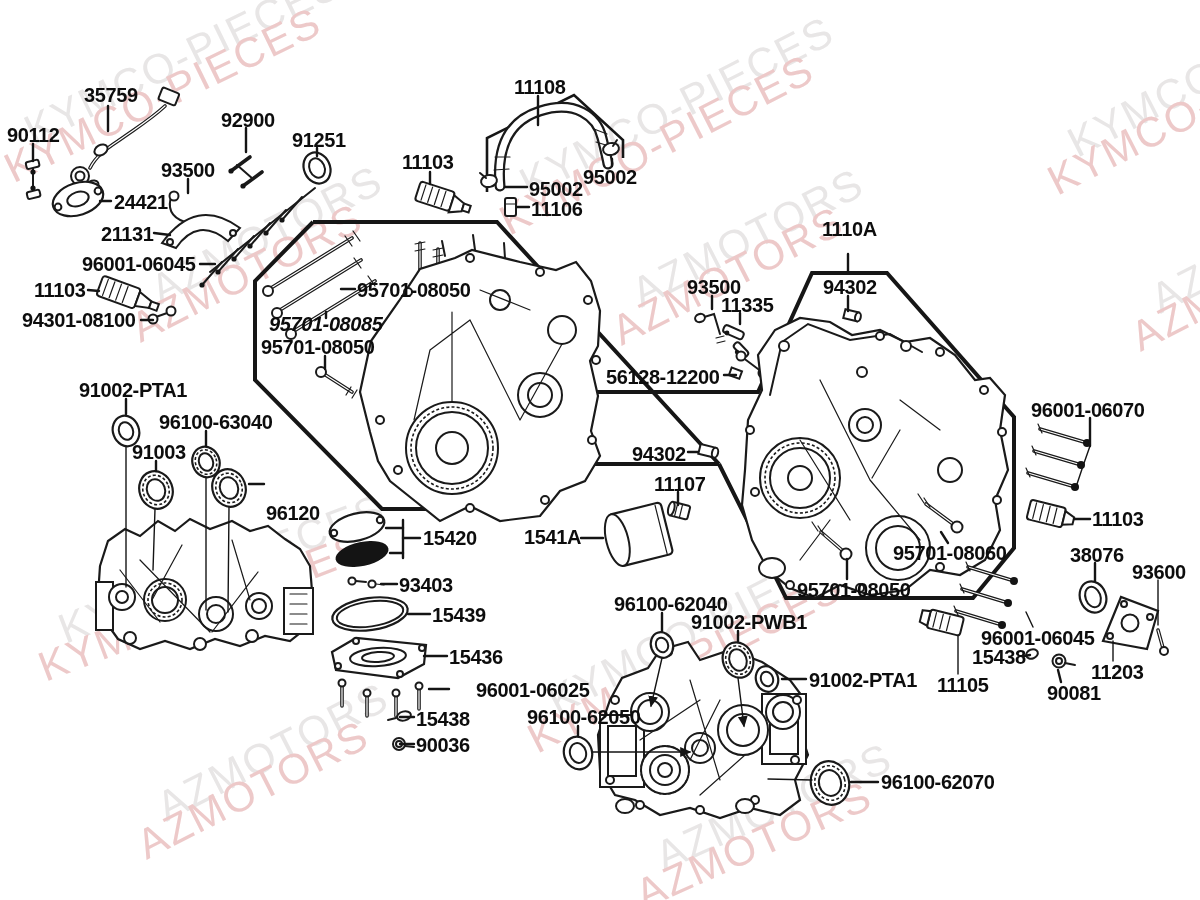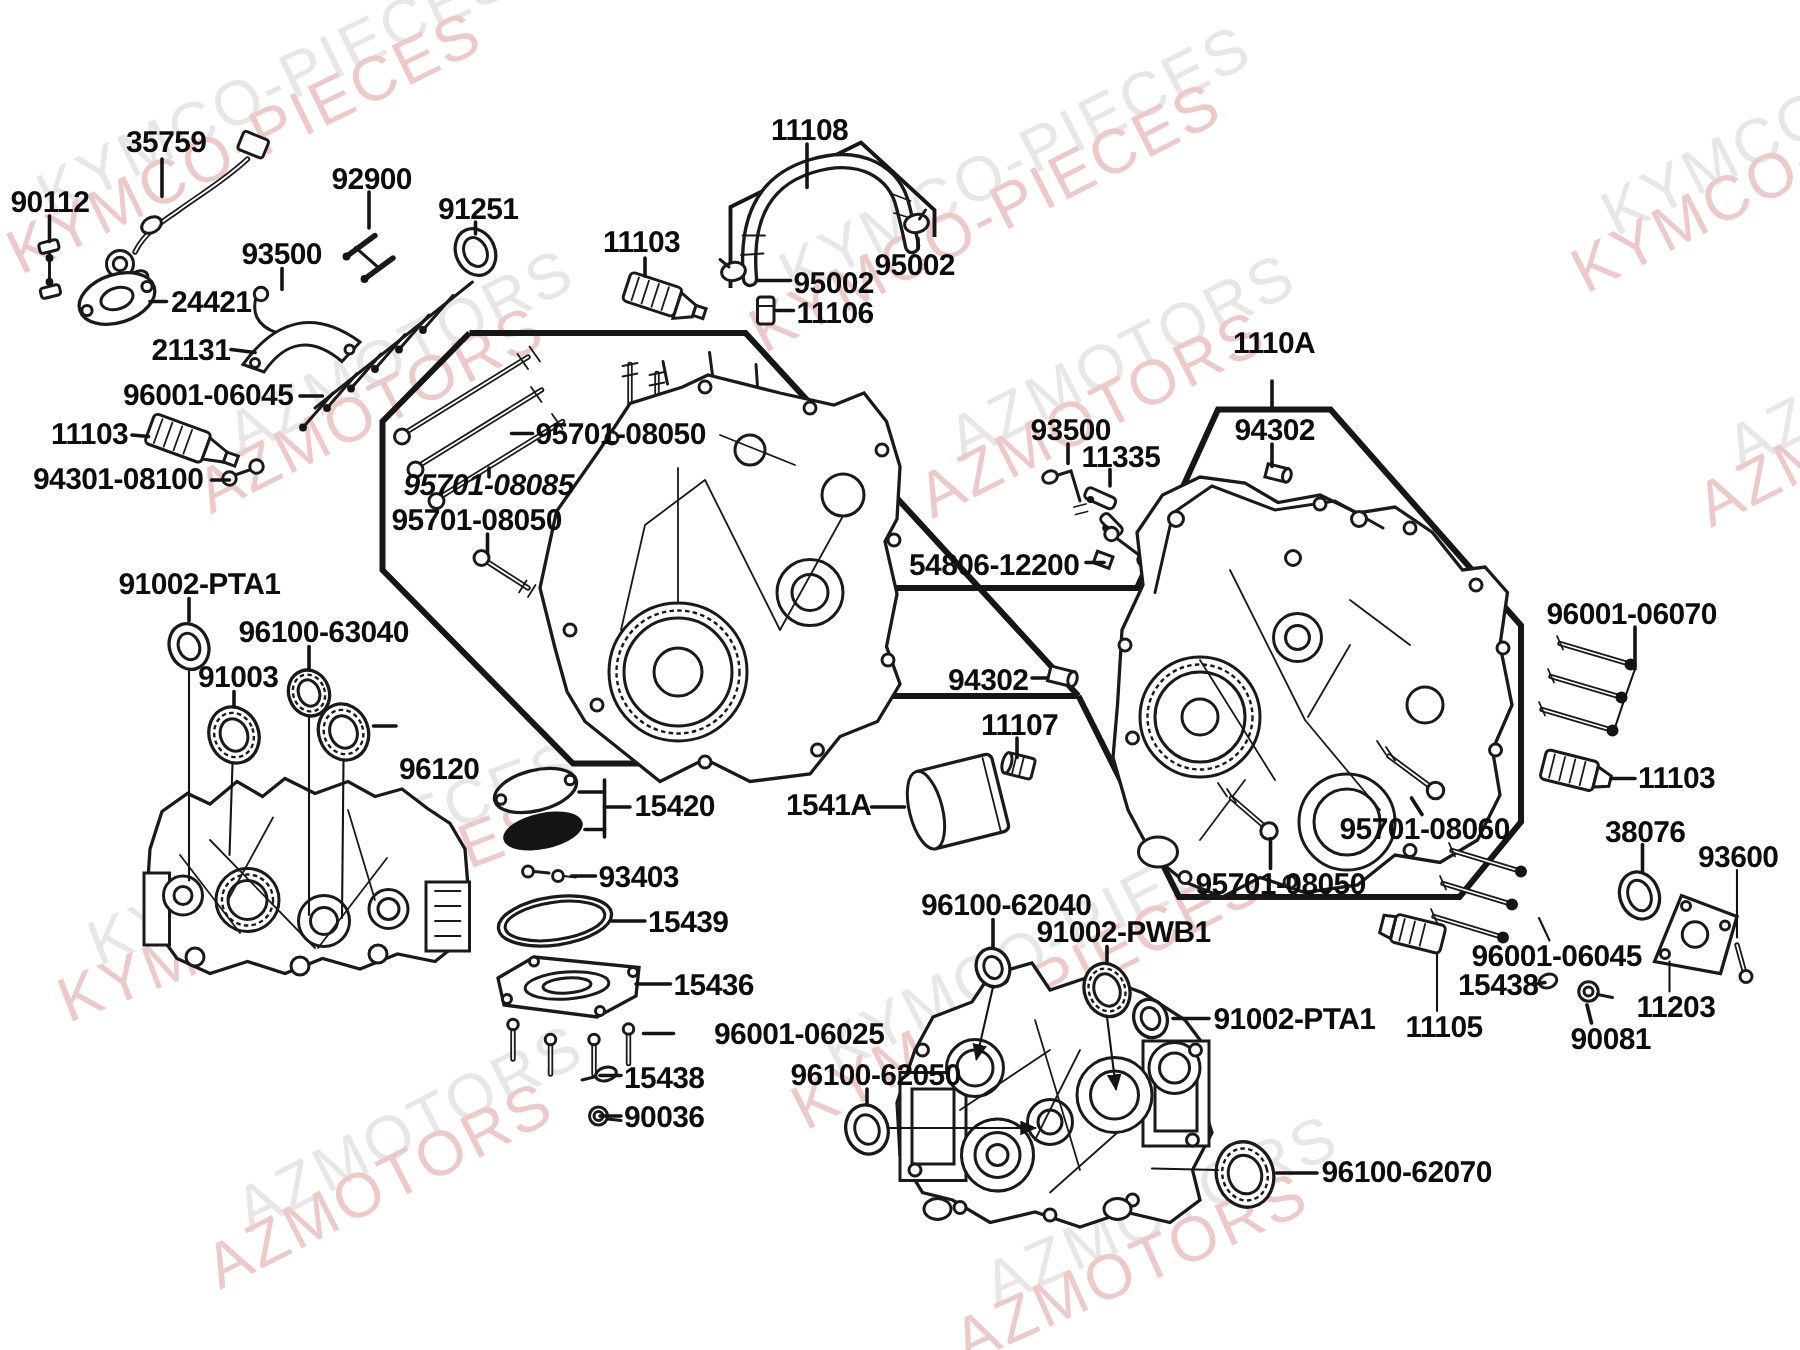--- a/index.html
+++ b/index.html
@@ -580,21 +580,21 @@
       <div class="part-label" style="left: 399px; top: 575px;">93403</div>
       <div class="part-label" style="left: 432px; top: 605px;">15439</div>
       <div class="part-label" style="left: 449px; top: 647px;">15436</div>
       <div class="part-label" style="left: 476px; top: 680px;">96001-06025</div>
       <div class="part-label" style="left: 416px; top: 709px;">15438</div>
       <div class="part-label" style="left: 416px; top: 735px;">90036</div>
       <div class="part-label" style="left: 822px; top: 219px;">1110A</div>
       <div class="part-label" style="left: 823px; top: 277px;">94302</div>
       <div class="part-label" style="left: 687px; top: 277px;">93500</div>
       <div class="part-label" style="left: 721px; top: 295px;">11335</div>
-      <div class="part-label" style="left: 606px; top: 367px;">54806-12200</div>
+      <div class="part-label" style="left: 606px; top: 367px;">56128-12200</div>
       <div class="part-label" style="left: 1031px; top: 400px;">96001-06070</div>
       <div class="part-label" style="left: 1092px; top: 509px;">11103</div>
       <div class="part-label" style="left: 1070px; top: 545px;">38076</div>
       <div class="part-label" style="left: 1132px; top: 562px;">93600</div>
       <div class="part-label" style="left: 893px; top: 543px;">95701-08060</div>
       <div class="part-label" style="left: 797px; top: 580px;">95701-08050</div>
       <div class="part-label" style="left: 981px; top: 628px;">96001-06045</div>
       <div class="part-label" style="left: 972px; top: 647px;">15438</div>
       <div class="part-label" style="left: 1091px; top: 662px;">11203</div>
       <div class="part-label" style="left: 1047px; top: 683px; text-align: center;">90081</div>

